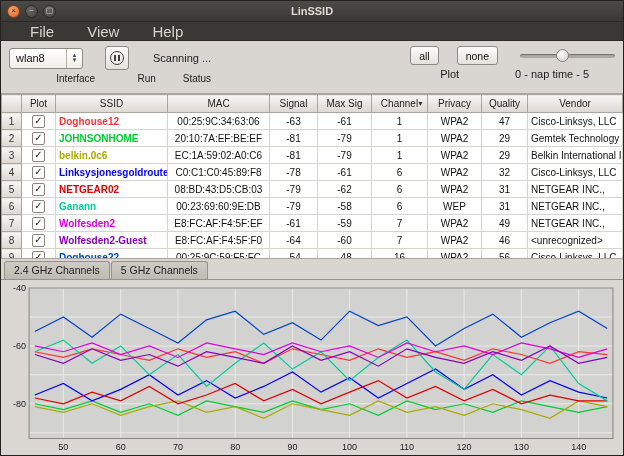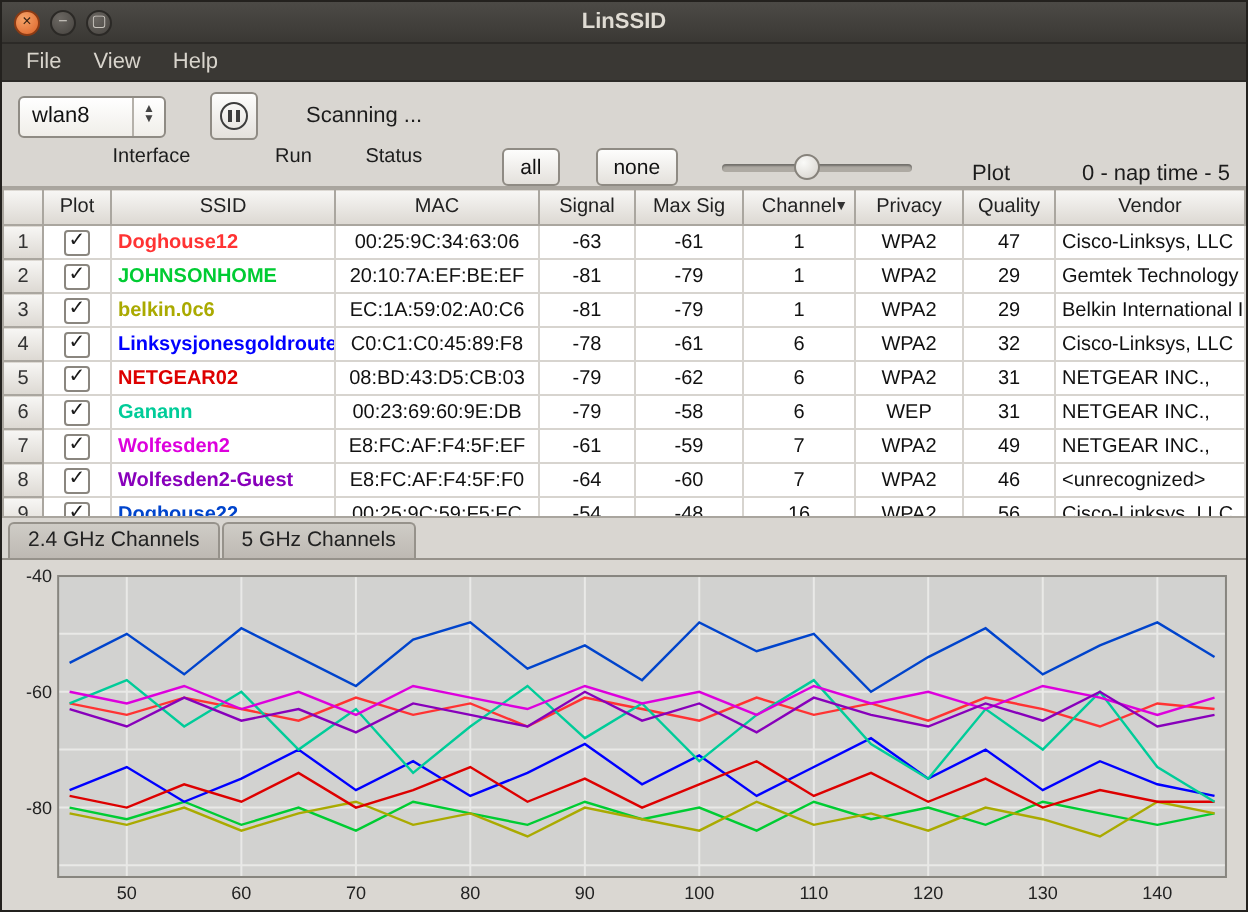--- a/index.html
+++ b/index.html
@@ -11,50 +11,50 @@
             position:relative;padding:0 6px;border-bottom:1px solid #2c2a27;}
   .winbtn{width:11px;height:11px;border-radius:50%;margin-right:5px;display:inline-flex;align-items:center;
           justify-content:center;font-size:8px;line-height:1;color:#3a2313;cursor:default;}
   .winbtn.close{background:radial-gradient(circle at 35% 30%,#f6a368,#dd642a);border:1px solid #8c3b14;}
   .winbtn.min,.winbtn.max{background:radial-gradient(circle at 35% 30%,#6b6762,#46433f);border:1px solid #2b2926;color:#c9c5be;}
   .title-text{position:absolute;left:0;right:0;text-align:center;color:#dfdbd3;font-size:11px;font-weight:bold;}
 
   
   .menubar{height:18px;flex:0 0 18px;background:#3a3834;display:flex;align-items:center;padding-left:4px;
            border-bottom:1px solid #2c2a27;}
-  .menu-item{color:#d8d4cc;font-size:11px;padding:1px 8px;border-radius:2px;}
+  .menu-item{color:#d8d4cc;font-size:15px;padding:1px 8px;border-radius:2px;margin-left:17px;}
 
   
   .toolbar{flex:0 0 52px;height:52px;display:flex;justify-content:space-between;padding:5px 8px 0 8px;box-sizing:border-box;}
   .tb-row{display:flex;align-items:center;gap:14px;}
   .tb-labels{margin-top:3px;font-size:10px;color:#1c1c1c;justify-content:flex-end;}
   .combo{width:74px;height:21px;box-sizing:border-box;border:1px solid #8f8b84;border-radius:3px;
          background:linear-gradient(#ffffff,#f0eee9);display:flex;align-items:stretch;margin-right:8px;}
   .combo-text{flex:1;font-size:11px;padding:3px 0 0 6px;color:#111;}
   .combo-spin{width:15px;border-left:1px solid #b5b1aa;display:flex;flex-direction:column;align-items:center;justify-content:center;}
   .combo-spin span{font-size:6px;line-height:5px;color:#444;}
   .run-btn{width:24px;height:24px;border:1px solid #8f8b84;border-radius:3px;background:linear-gradient(#fdfdfc,#e4e1dc);
            display:flex;align-items:center;justify-content:center;margin-right:10px;padding:0;}
   .pause-circle{width:14px;height:14px;border:1.5px solid #3c3c3c;border-radius:50%;box-sizing:border-box;
                 display:flex;align-items:center;justify-content:center;gap:2px;}
   .pause-circle i{display:block;width:2px;height:6px;background:#3c3c3c;}
   .status-text{font-size:11px;color:#1c1c1c;}
   .lbl-interface{width:74px;text-align:center;margin-right:8px;}
   .lbl-run{width:24px;text-align:center;margin-right:10px;}
-  .tb-right{display:flex;flex-direction:row;align-items:flex-end;}
+  .tb-right{display:flex;flex-direction:column;align-items:flex-start;}
   .small-btn{height:19px;border:1px solid #8f8b84;border-radius:3px;background:linear-gradient(#fdfdfc,#e4e1dc);
              font-size:10.5px;padding:0 8px;margin-right:4px;color:#111;font-family:"Liberation Sans",sans-serif;}
   .slider{position:relative;width:95px;height:19px;margin-left:4px;}
   .slider .groove{position:absolute;left:0;right:0;top:8px;height:4px;background:#aeaaa3;border-radius:2px;
                   box-shadow:inset 0 1px 1px rgba(0,0,0,.35);}
   .slider .handle{position:absolute;top:3px;left:38%;width:13px;height:13px;border-radius:50%;
                   background:radial-gradient(circle at 35% 30%,#fafaf8,#d5d1cb);border:1px solid #86827b;box-sizing:border-box;}
   .tb-labels-r{margin-top:3px;font-size:11px;color:#1c1c1c;display:flex;width:100%;}
   .plot-lbl{margin-left:30px;}
-  .nap-lbl{margin-left:22px;}
+  .nap-lbl{margin-left:42px;}
 
   
   .table-wrap{flex:0 0 164px;height:164px;overflow:hidden;border-top:1px solid #a9a59e;border-bottom:1px solid #a9a59e;}
   table.dtable{border-collapse:collapse;table-layout:fixed;width:100%;font-size:10px;}
   .dtable th{height:17px;background:linear-gradient(#f7f6f4,#dcd8d2);border:1px solid #aaa69f;font-weight:normal;
              color:#222;padding:0 2px;white-space:nowrap;overflow:hidden;position:relative;}
   .dtable td{height:16px;background:#ffffff;border:1px solid #d7d4cf;padding:0 3px;white-space:nowrap;overflow:hidden;color:#111;}
   .dtable td.num{background:linear-gradient(#f7f6f4,#dcd8d2);border:1px solid #aaa69f;text-align:center;color:#333;}
   .dtable td.plot{text-align:center;}
   .dtable td.c,.dtable td.mac{text-align:center;}

